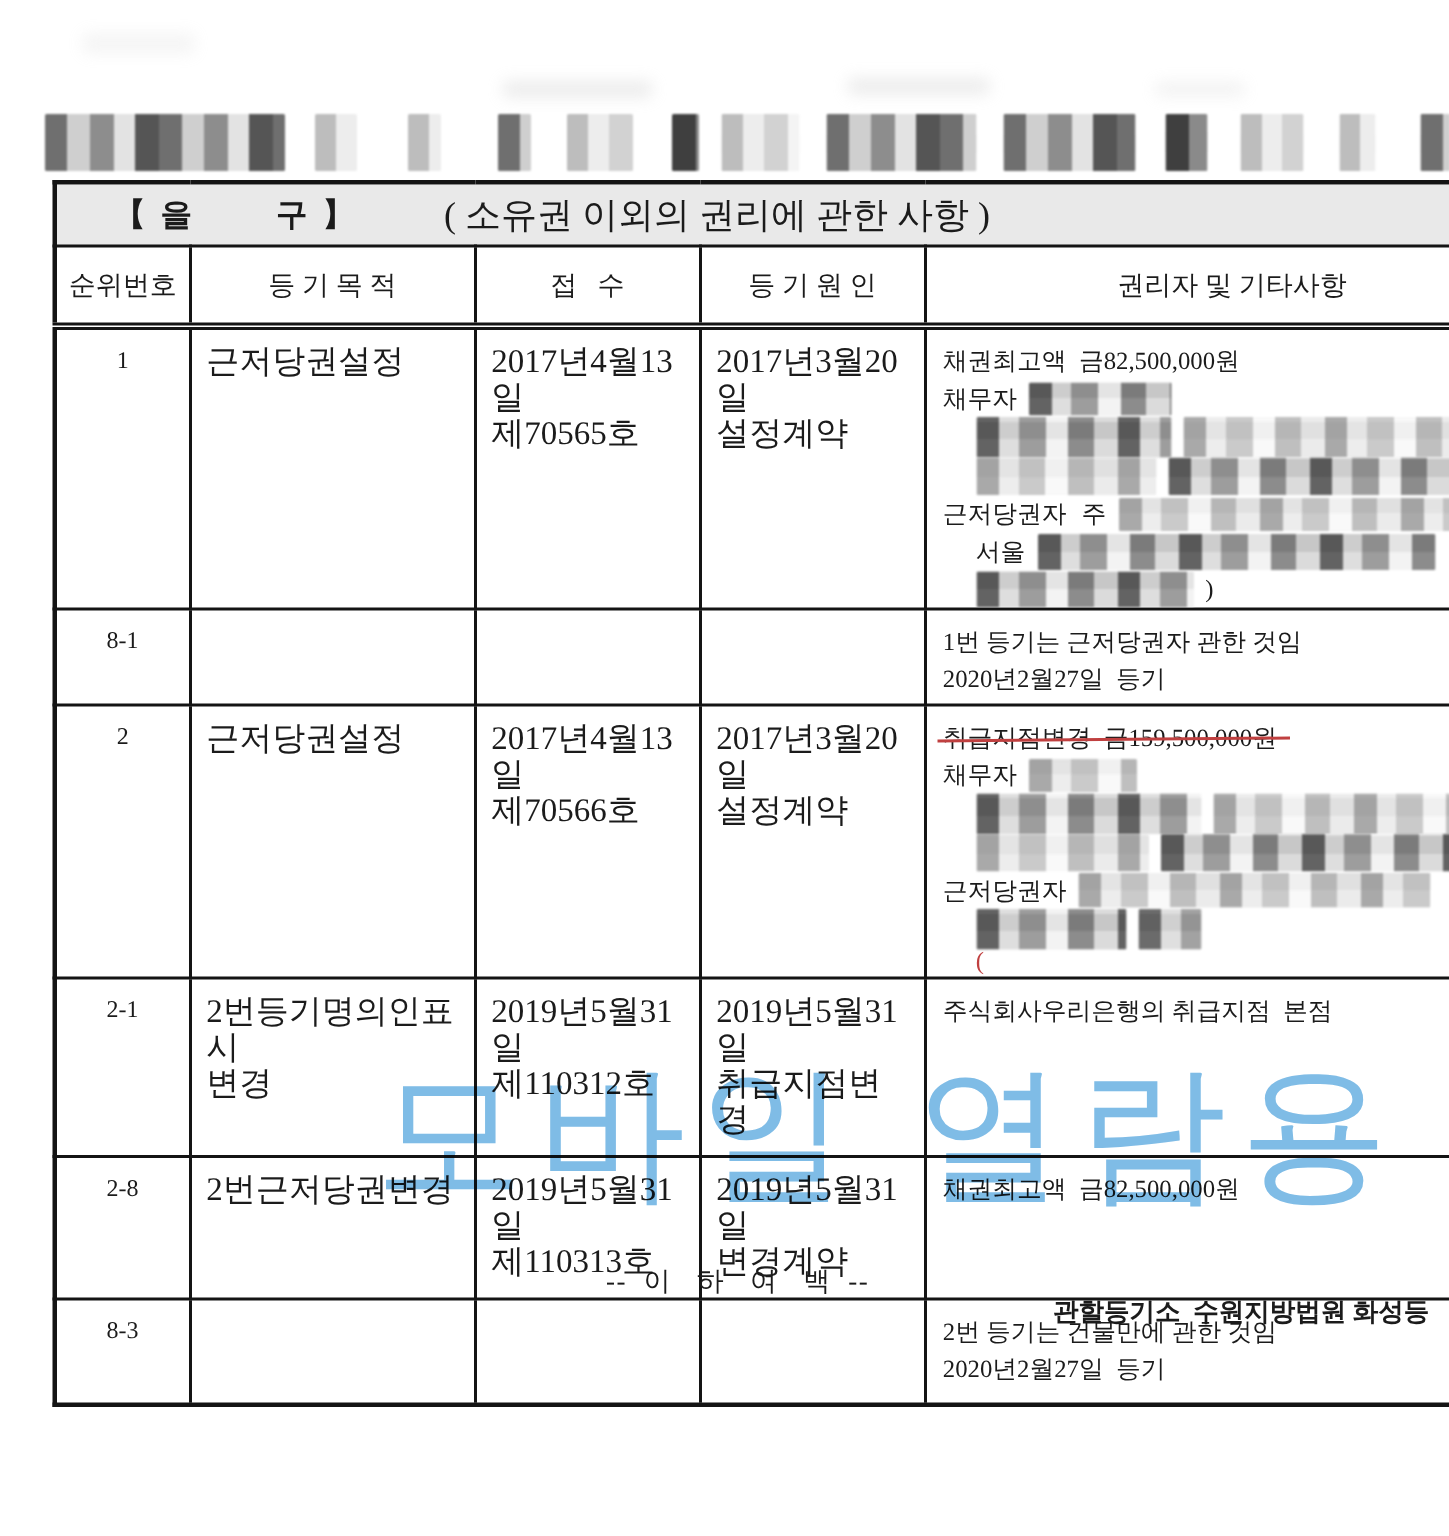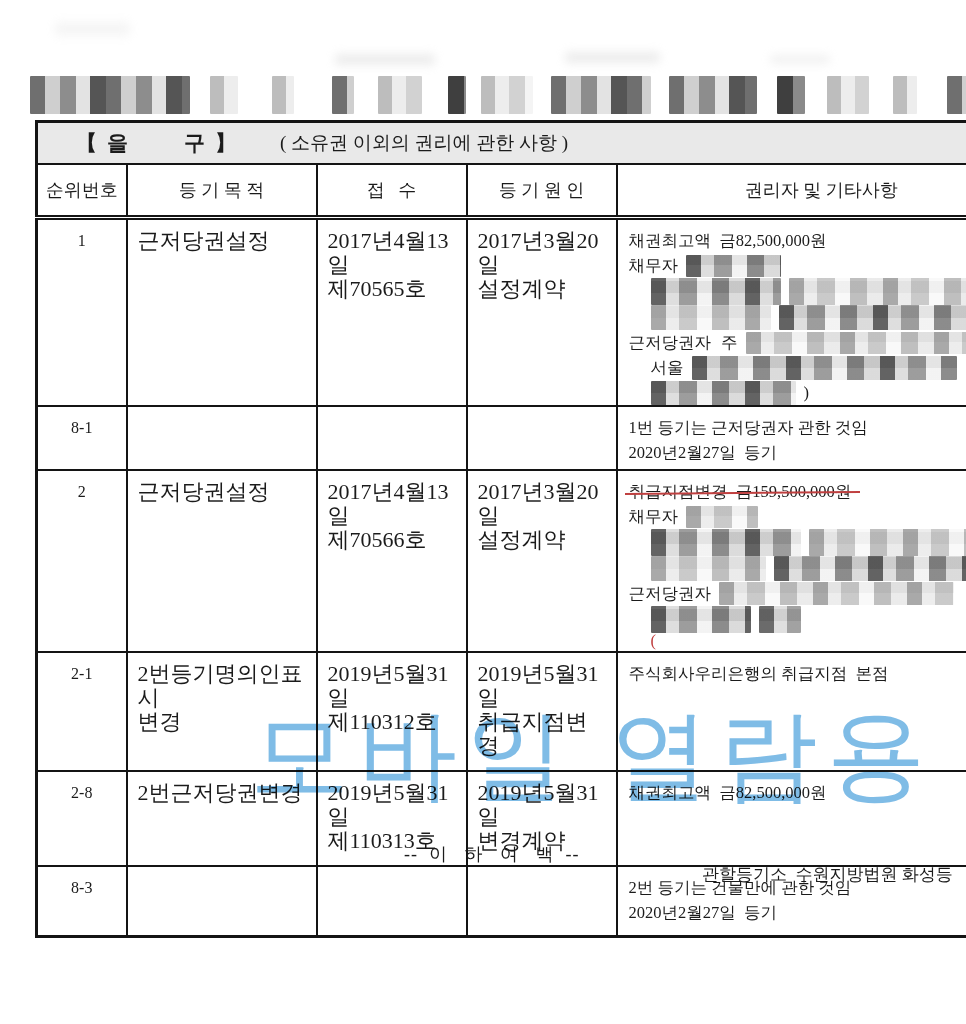--- a/index.html
+++ b/index.html
@@ -32,21 +32,21 @@
   
   .table-wrap{position:absolute;left:35px;top:120px;width:990px;}
   table{border-collapse:collapse;width:990px;table-layout:fixed;border:3px solid #141414;}
   td{border:2px solid #141414;vertical-align:top;padding:0;overflow:hidden;}
   tr.title-row td{background:#e9e9e9;height:40px;border-bottom:2px solid #141414;}
   .title-inner{display:flex;align-items:center;height:100%;font-size:21px;white-space:pre;}
   .title-inner .b{font-weight:bold;}
   .title-inner .gap-l{margin-left:38px;}
   .title-inner .gap-m{margin-left:56px;}
   .title-inner .gap-s{margin-left:10px;}
-  .title-inner .sub{margin-left:44px;font-size:19px;}
+  .title-inner .sub{margin-left:60px;font-size:24px;}
   tr.cols-row td{height:50px;text-align:center;vertical-align:middle;
       font-size:18px;white-space:pre;border-bottom:5px double #141414;}
   td.c-rank{text-align:center;font-size:16px;padding-top:12px;}
   td.c-body{font-size:22px;padding:9px 8px 12px 10px;line-height:24px;margin-left:32px;}
   td.c-body .ln{white-space:pre-wrap;}
   td.c-holder{font-size:16.5px;padding:8px 4px 0 11px;line-height:25px;}
   .hl{white-space:pre;display:flex;align-items:center;min-height:25px;}
   .hl .t{white-space:pre;}
   .ind{padding-left:22px;}
 
@@ -65,21 +65,21 @@
       background:#c04040;transform:rotate(-.5deg);}
   .red{color:#c04040;}
 
   
   .watermark{position:absolute;left:250px;top:690px;z-index:6;
      font-size:99px;letter-spacing:9px;white-space:pre;
      color:#5fabe0;opacity:.8;mix-blend-mode:multiply;
      font-family:"Liberation Sans","DejaVu Sans",sans-serif;font-weight:400;}
 
   .footer-end{position:absolute;left:404px;top:842px;font-size:18px;white-space:pre;letter-spacing:1px;}
-  .footer-office{position:absolute;left:702px;top:863px;font-size:17px;white-space:pre;}
+  .footer-office{position:absolute;left:702px;top:863px;font-size:17px;white-space:pre;font-weight:bold;}
 </style>
 </head>
 <body>
 
 <div>
 
   <div class="smudge sm1"></div>
   <div class="smudge sm2"></div>
   <div class="smudge sm3"></div>
   <div class="smudge sm4"></div>

